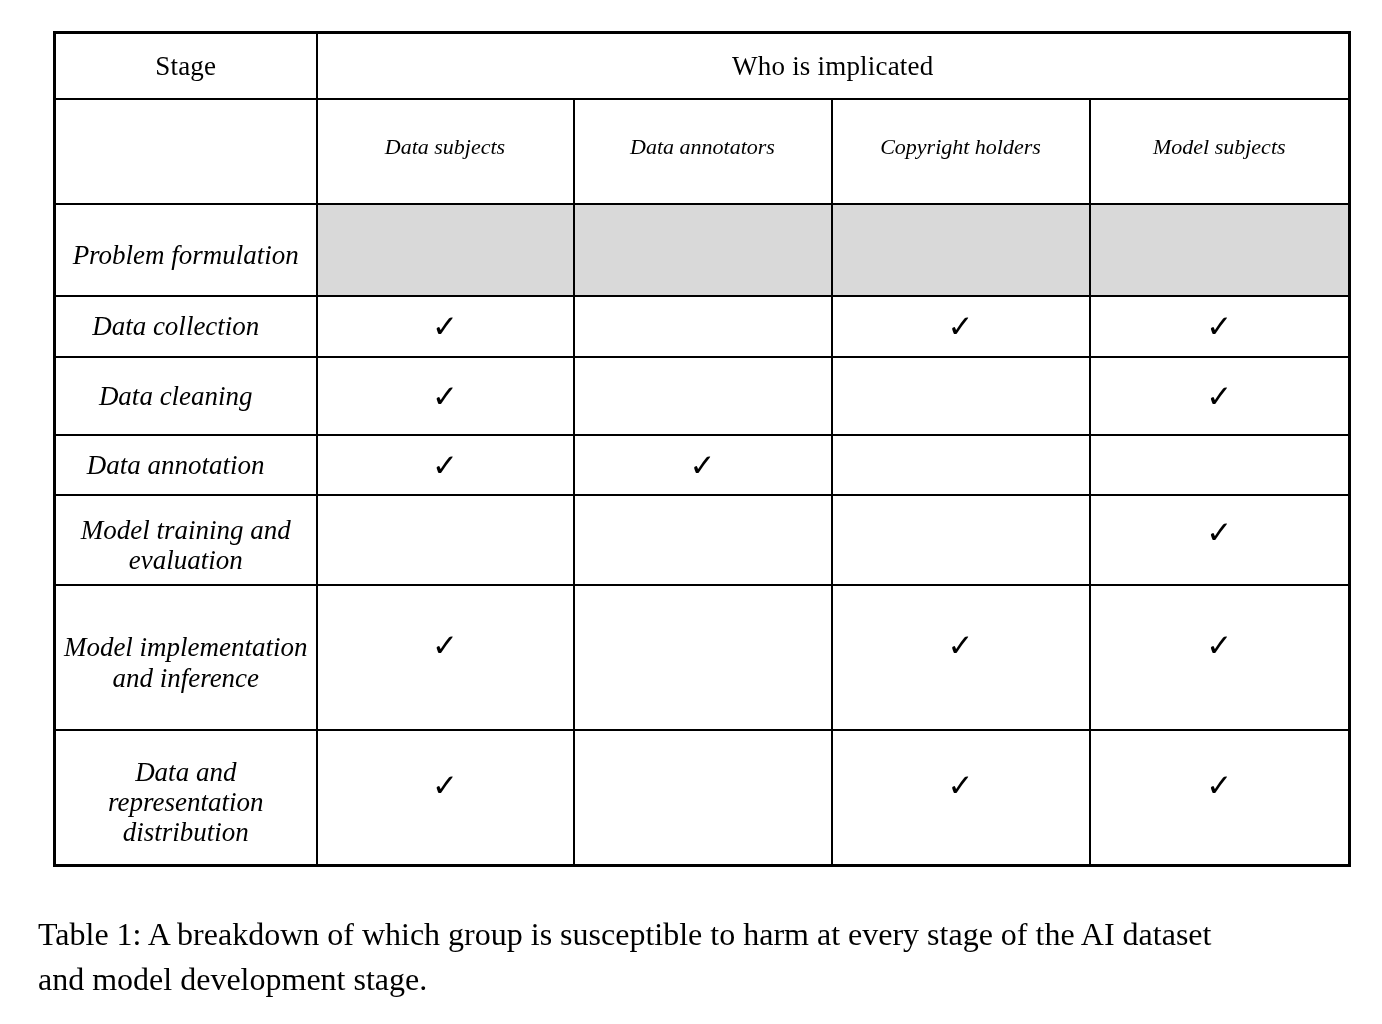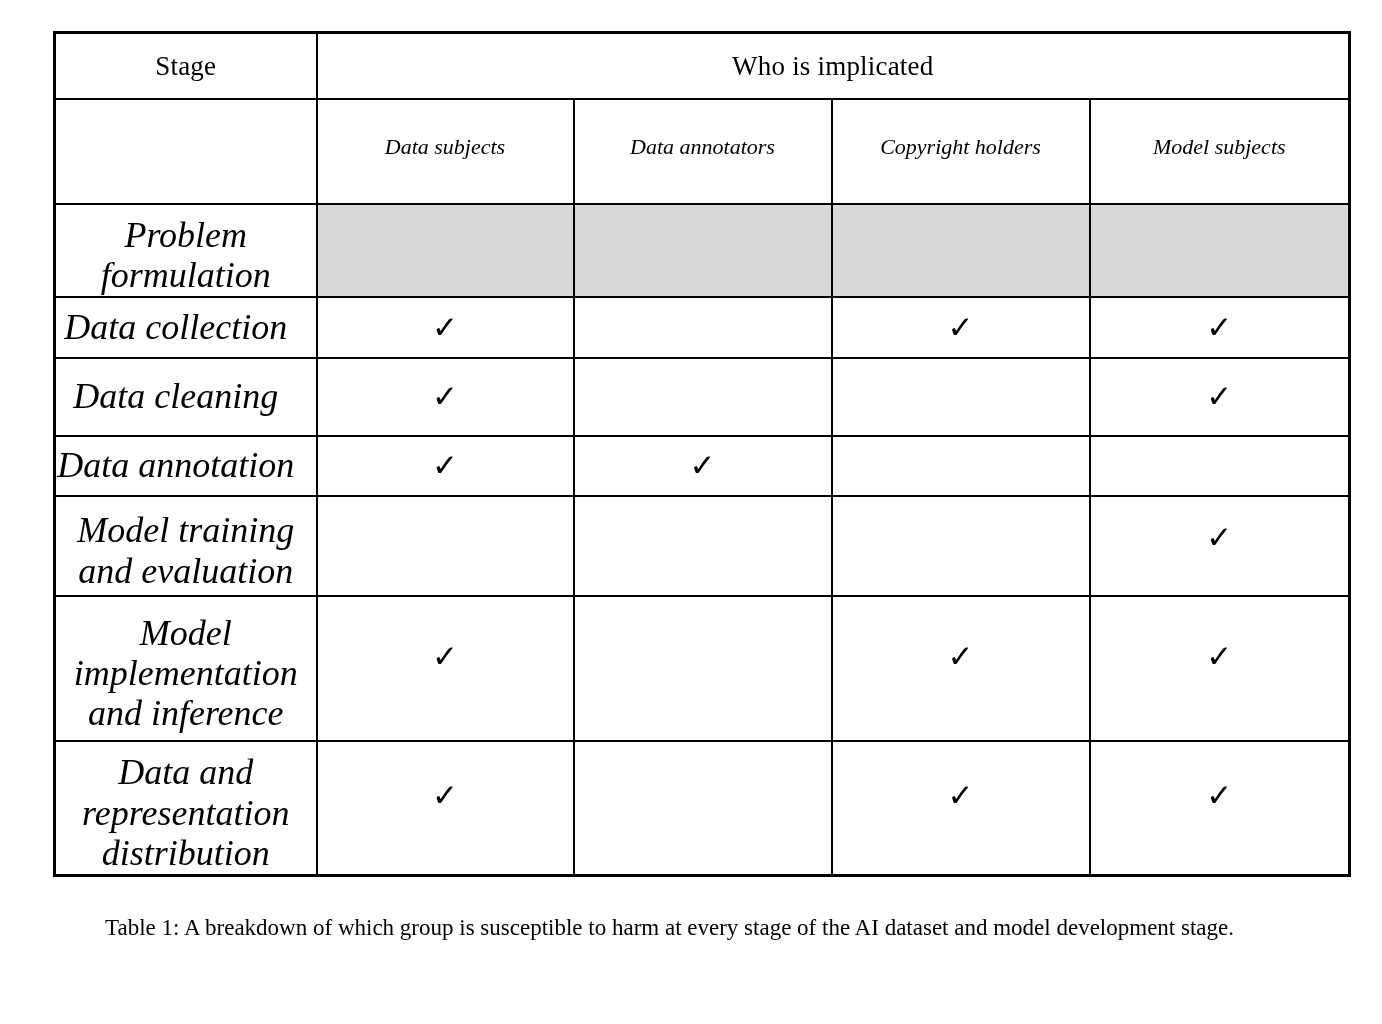--- a/index.html
+++ b/index.html
@@ -64,21 +64,21 @@
     font-size: 22px;
     vertical-align: bottom;
     padding-bottom: 9px !important;
     line-height: 1.12;
   }
   .hdr-blank { }
 
   
   .stage-cell {
     font-style: italic;
-    font-size: 36px;
+    font-size: 27px;
     line-height: 1.12;
     padding-right: 20px !important;
     text-align: right;
   }
   .stage-cell.multi {
     text-align: center;
     padding-right: 0 !important;
   }
   .stage-cell.align-top-pad {
     vertical-align: top;
@@ -92,33 +92,33 @@
   .shaded { background: #d9d9d9; }
 
   .check { display: inline-block; font-size: 31px; line-height: 1; }
   .empty { display: inline-block; }
 
   
   .r-problem   { height: 92px; }
   .r-collect   { height: 61px; }
   .r-clean     { height: 78px; }
   .r-annot     { height: 60px; }
-  .r-train     { height: 100px; }
+  .r-train     { height: 90px; }
   .r-impl      { height: 145px; }
   .r-dist      { height: 135px; }
 
   
   #caption {
     position: absolute;
-    left: 44px;
+    left: 38px;
     top: 912px;
     width: 1190px;
-    font-size: 23px;
+    font-size: 32px;
     line-height: 1.42;
-    text-align: right;
+    text-align: left;
   }
 </style>
 </head>
 <body>
 
 <div id="page">
 
   <table id="harm-table">
     <colgroup>
       <col class="c-stage">

